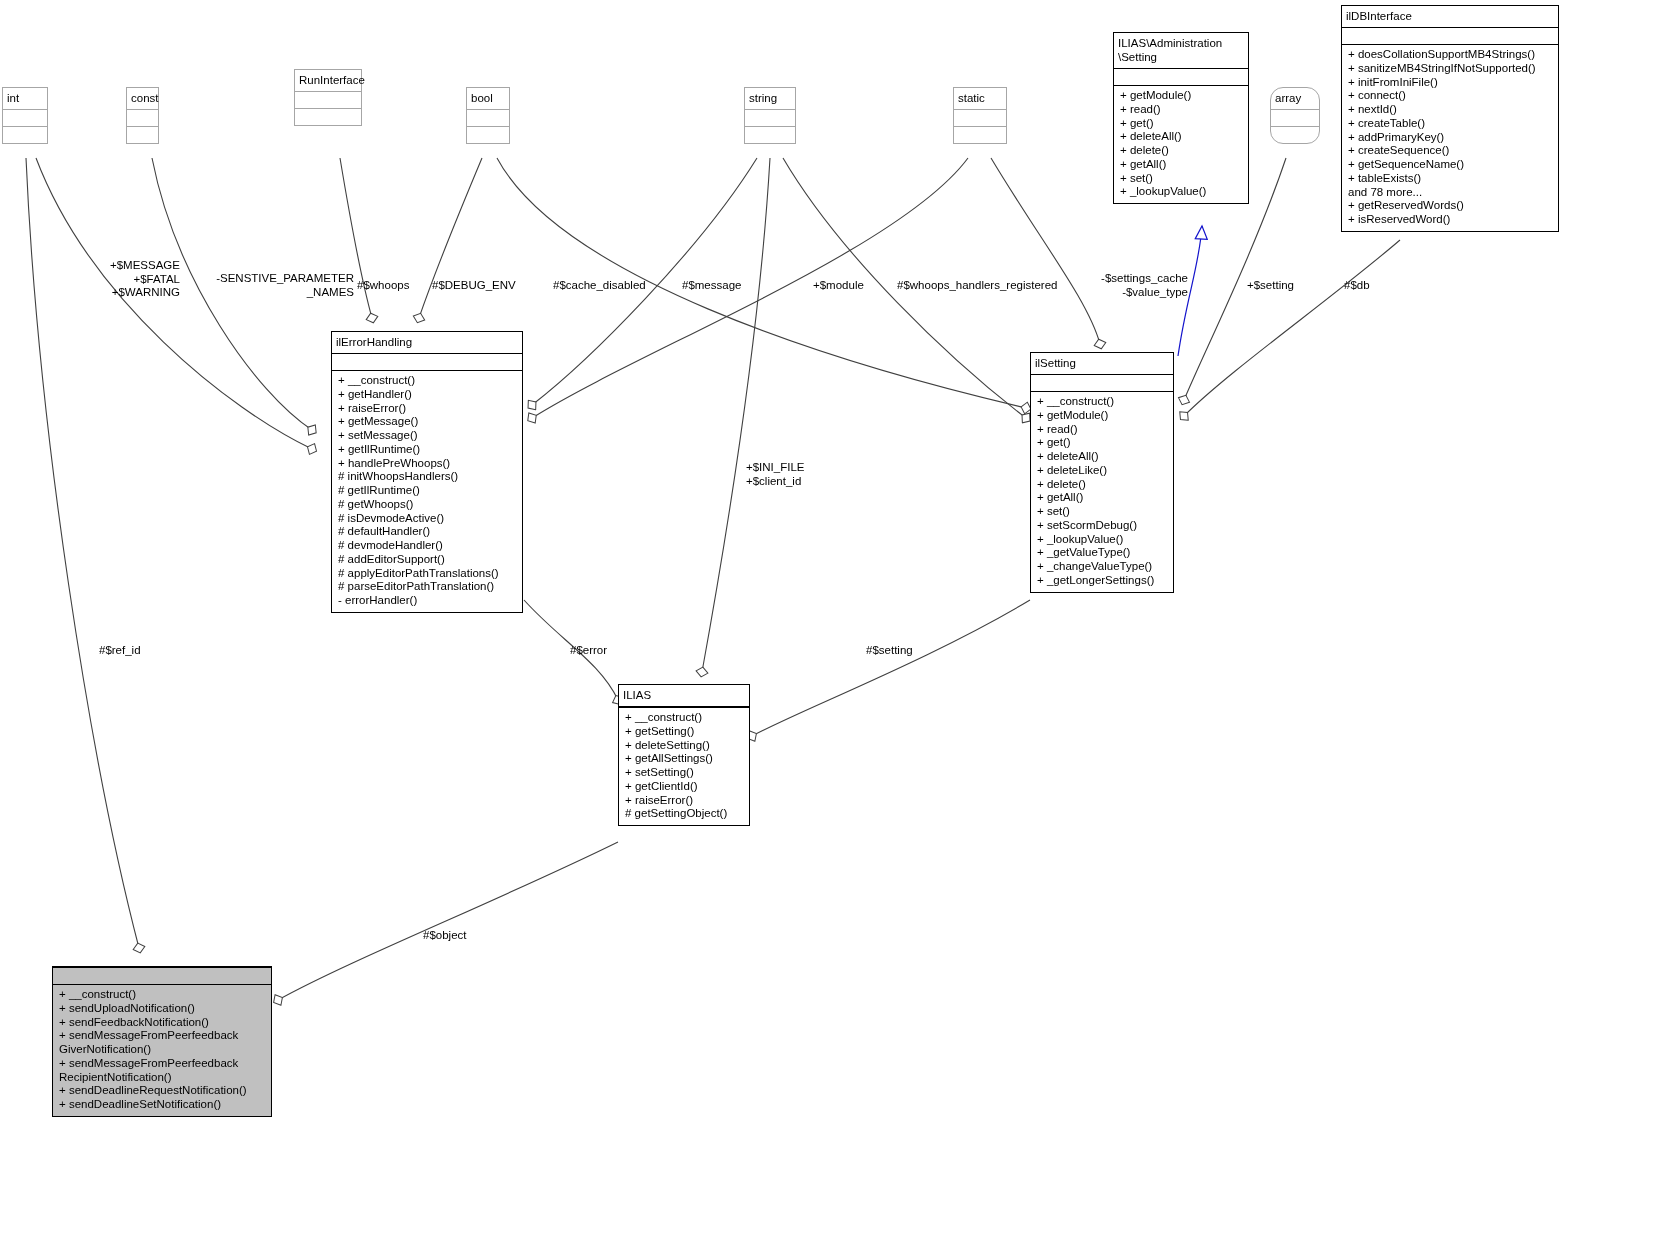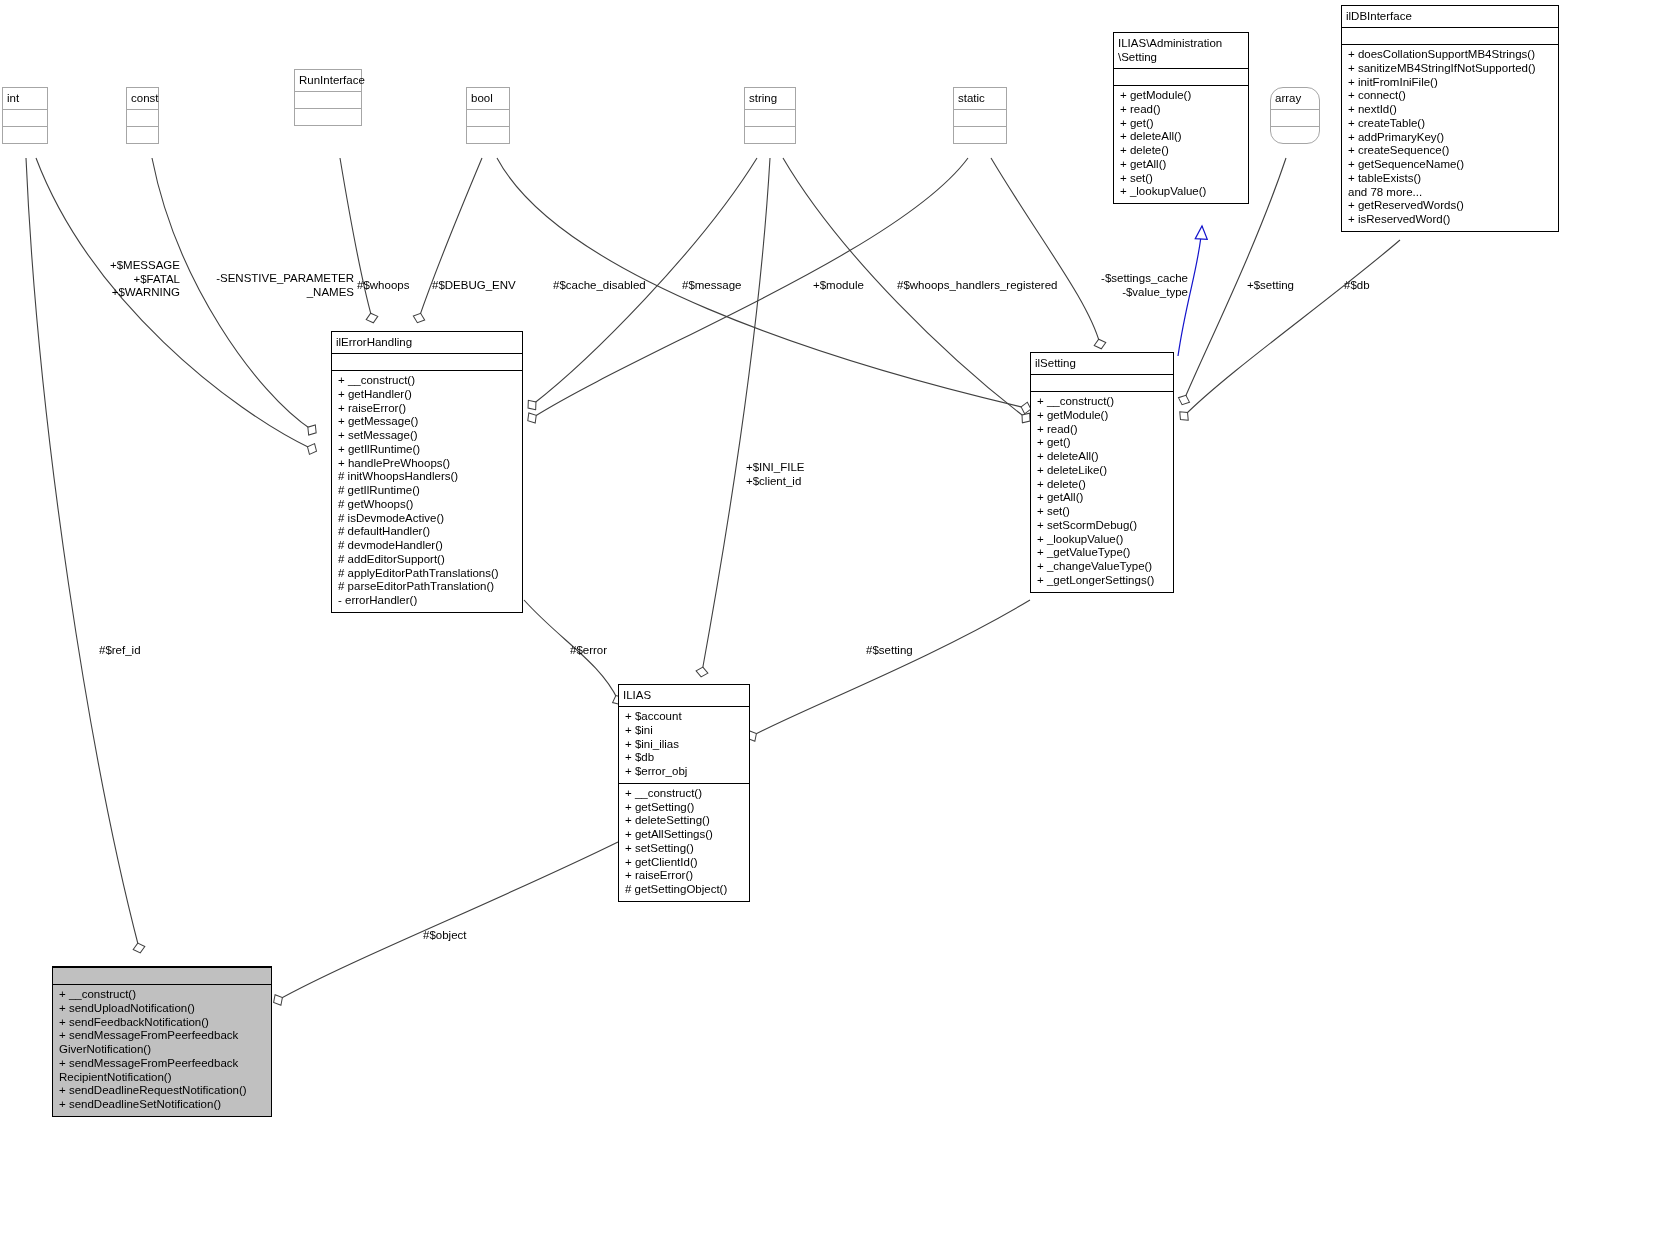--- a/index.html
+++ b/index.html
@@ -286,27 +286,20 @@
         <div class="row">+ _lookupValue()</div>
         <div class="row">+ _getValueType()</div>
         <div class="row">+ _changeValueType()</div>
         <div class="row">+ _getLongerSettings()</div>
       </div>
   </div>
 
   <div class="uclass" style="left:618px; top:684px; width:132px;">
     <div class="title">ILIAS</div>
     <div class="sep"></div>
-    <div class="compartment">
-        <div class="row">+ $account</div>
-        <div class="row">+ $ini</div>
-        <div class="row">+ $ini_ilias</div>
-        <div class="row">+ $db</div>
-        <div class="row">+ $error_obj</div>
-      </div>
     <div class="sep"></div>
     <div class="compartment">
         <div class="row">+ __construct()</div>
         <div class="row">+ getSetting()</div>
         <div class="row">+ deleteSetting()</div>
         <div class="row">+ getAllSettings()</div>
         <div class="row">+ setSetting()</div>
         <div class="row">+ getClientId()</div>
         <div class="row">+ raiseError()</div>
         <div class="row"># getSettingObject()</div>

